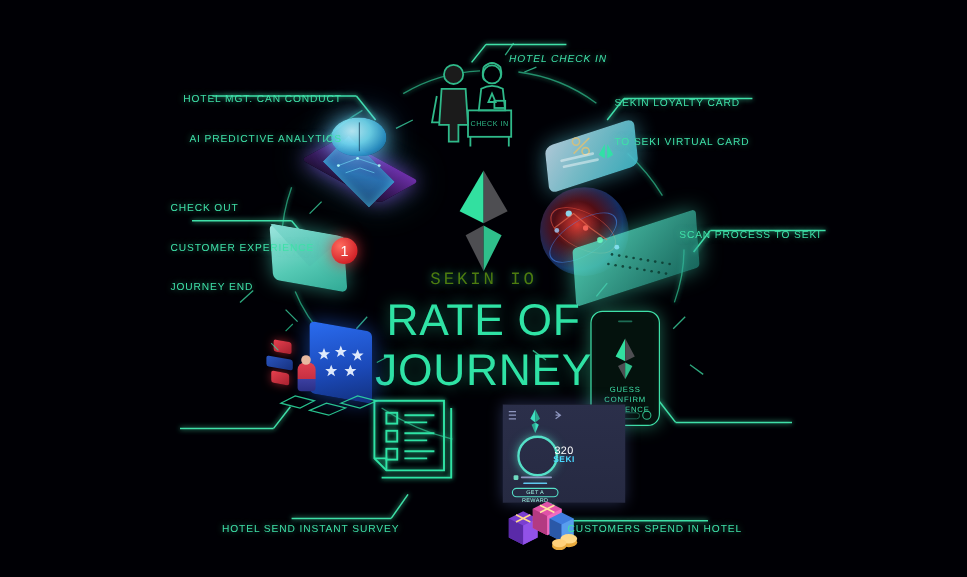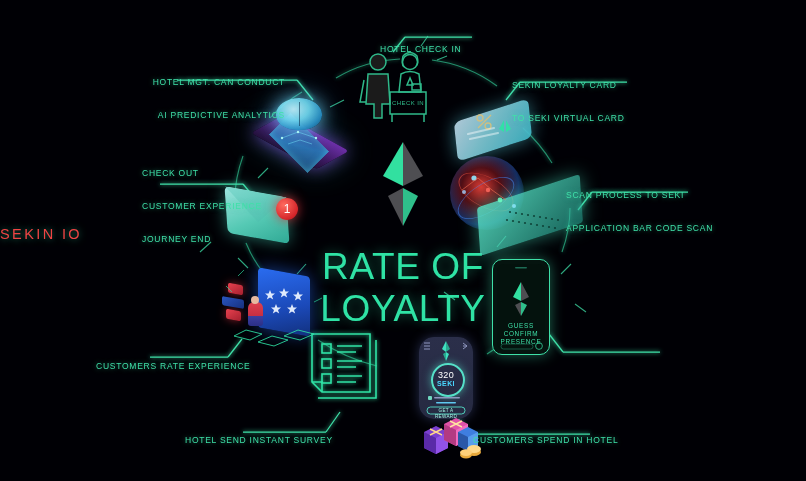--- a/index.html
+++ b/index.html
@@ -23,23 +23,24 @@
     white-space:pre;
     text-shadow:0 0 5px rgba(63,224,168,.55);
     pointer-events:none;
   }
   .label.ctr{}
   .label.rgt{text-align:right;}
   .label.lft{text-align:left;}
 
   
   .brand{
-    position:absolute;left:0;right:0;top:226px;text-align:left;
-    color:#ef4444;font-size:14.5px;letter-spacing:2.4px;
+    position:absolute;left:0;right:0;top:226px;text-align:center;
+    color:#4d7c0f;font-size:14.5px;letter-spacing:2.4px;
     text-shadow:0 0 7px rgba(47,227,165,.6);
+    font-family:Liberation Mono, monospace;
   }
   .title{
     position:absolute;left:0;right:0;top:246px;text-align:center;
     color:#2fe3a5;font-size:37px;line-height:42px;letter-spacing:.6px;
     font-weight:400;
     text-shadow:0 0 12px rgba(47,227,165,.45);
   }
 
   
   .node{position:absolute;}
@@ -122,23 +123,24 @@
     border:1.4px solid #3fe0a8;
     background:#05140f;
     box-shadow:0 0 14px rgba(63,224,168,.45);
   }
   .phone .scr{position:absolute;inset:4px;border-radius:7px;background:#04120d;}
   .phone-txt{
     position:absolute;left:0;right:0;text-align:center;color:#3fe0a8;
     font-size:6.4px;letter-spacing:.7px;line-height:9px;
   }
   .phone2{
-    position:absolute;border-radius:15px;
+    position:absolute;border-radius:0;
     background:linear-gradient(180deg,#2b2f4a,#262a42);
     box-shadow:0 0 12px rgba(90,110,180,.4);
+    padding-left:48px;
   }
   .ringprog{
     position:absolute;border-radius:50%;
     border:2px solid #55e0c8;
     box-shadow:0 0 8px rgba(85,224,200,.6);
   }
   .sekinum{
     position:absolute;left:0;right:0;text-align:center;color:#ffffff;
     font-size:9px;line-height:10px;letter-spacing:.3px;
   }
@@ -261,21 +263,21 @@
       <polygon points="0,-38 -20,-4 0,6" fill="#32e0a0"></polygon>
       <polygon points="0,-38 20,-4 0,6" fill="#4e4e52"></polygon>
       <polygon points="0,46 -15,16 0,8" fill="#4e4e52"></polygon>
       <polygon points="0,46 15,16 0,8" fill="#2fbf8b"></polygon>
     </g>
   </svg>
 
   <div class="brand">SEKIN IO</div>
   <div class="title">
     <div>RATE OF</div>
-    <div>LOYALTY</div>
+    <div>JOURNEY</div>
   </div>
 
   <svg class="layer">
     <g stroke="#2fb98a" stroke-width="1.5" fill="none">
 
       <circle cx="378" cy="62" r="8" fill="#1b1b1b" stroke="#2fb98a"></circle>
       <path d="M368,74 L388,74 L390,104 L382,104 L382,118 L374,118 L374,104 L366,104 Z" fill="#1b1b1b"></path>
       <path d="M364,80 L360,102 L366,102"></path>
 
       <circle cx="410" cy="62" r="7.5" fill="none"></circle>
@@ -477,51 +479,47 @@
       </g>
       <g>
         <ellipse cx="56" cy="38" rx="7" ry="4" fill="#e8a93c"></ellipse>
         <ellipse cx="56" cy="35" rx="7" ry="4" fill="#ffd98a"></ellipse>
         <ellipse cx="48" cy="41" rx="6" ry="3.4" fill="#e8a93c"></ellipse>
         <ellipse cx="48" cy="38.6" rx="6" ry="3.4" fill="#ffd07a"></ellipse>
       </g>
     </svg>
   </div>
 
-  <div class="label ctr" style="left:380px;width:170px;top:22px;text-align:left;">
+  <div class="label ctr" style="left:380px;width:170px;top:22px;text-align:center;font-style:italic;">
     <div>HOTEL CHECK IN</div>
   </div>
 
   <div class="label lft" style="left:512px;width:220px;top:58px;">
     <div>SEKIN LOYALTY CARD</div>
     <div>TO SEKI VIRTUAL CARD</div>
   </div>
 
   <div class="label rgt" style="left:80px;width:205px;top:55px;">
     <div>HOTEL MGT. CAN CONDUCT</div>
     <div>AI PREDICTIVE ANALYTICS</div>
   </div>
 
   <div class="label lft" style="left:566px;width:230px;top:168px;">
     <div>SCAN PROCESS TO SEKI</div>
-    <div>APPLICATION BAR CODE SCAN</div>
   </div>
 
 
   <div class="label lft" style="left:473px;width:220px;top:413px;">
     <div>CUSTOMERS SPEND IN HOTEL</div>
   </div>
 
   <div class="label ctr" style="left:185px;width:200px;top:413px;">
     <div>HOTEL SEND INSTANT SURVEY</div>
   </div>
 
-  <div class="label lft" style="left:96px;width:200px;top:339px;">
-    <div>CUSTOMERS RATE EXPERIENCE</div>
-  </div>
 
   <div class="label ctr" style="left:142px;width:130px;top:146px;">
     <div>CHECK OUT</div>
     <div>CUSTOMER EXPERIENCE</div>
     <div>JOURNEY END</div>
   </div>
 
 </div>
 
 </body></html>

